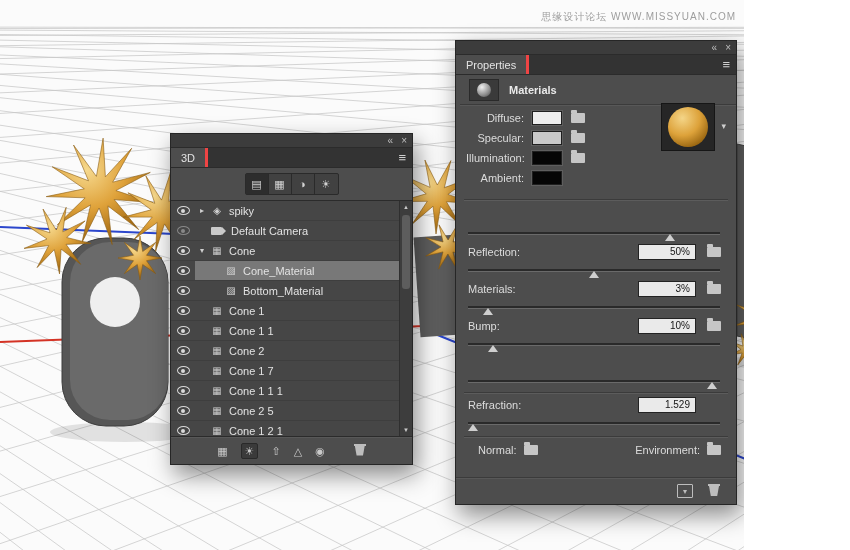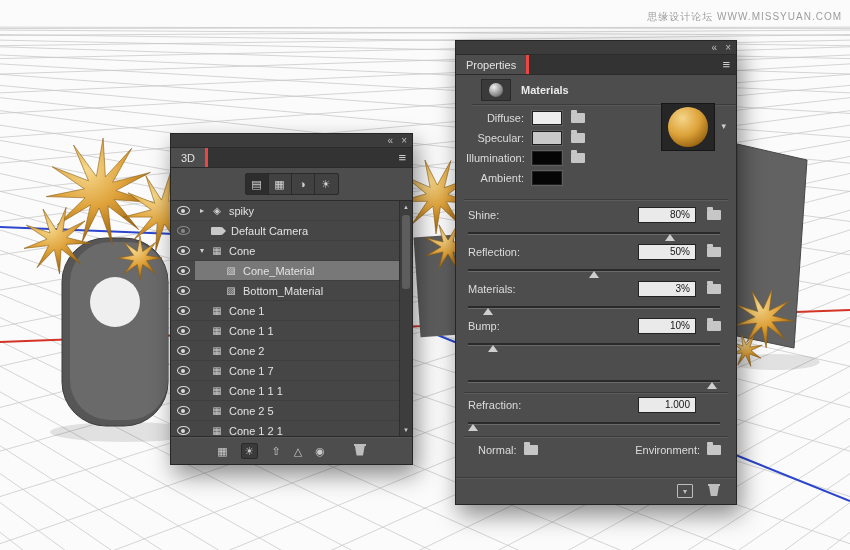--- a/index.html
+++ b/index.html
@@ -1,18 +1,18 @@
 <!DOCTYPE html>
 <html><head>
 <meta charset="utf-8">
 <style>
   *{margin:0;padding:0;box-sizing:border-box;}
   html,body{width:850px;height:550px;overflow:hidden;background:#fff;
     font-family:"Liberation Sans","DejaVu Sans",sans-serif;}
-  .stage{position:relative;width:850px;height:550px;background:#fbfbfb;overflow:hidden;}
+  .stage{position:relative;width:744px;height:550px;background:#fbfbfb;overflow:hidden;}
   #bg-svg{position:absolute;left:0;top:0;}
 
   .watermark{position:absolute;top:10px;right:8px;font-size:10px;color:#9d9d9d;
     letter-spacing:1px;z-index:2;}
 
   
   .panel{position:absolute;background:#4d4d4d;border:1px solid #262626;
     box-shadow:4px 10px 22px rgba(0,0,0,.45);z-index:5;}
   .topbar{height:14px;background:#3c3c3c;border-bottom:1px solid #2b2b2b;position:relative;}
   .tbicons{position:absolute;right:5px;top:0;display:flex;gap:8px;color:#bdbdbd;
@@ -66,21 +66,21 @@
   .bbtn.boxed{border:1px solid #292929;background:#3a3a3a;padding:0 3px;border-radius:2px;}
   .bbtn.last{margin-left:16px;}
 
   .trash{position:relative;width:12px;height:13px;display:inline-block;}
   .trash::before{content:"";position:absolute;left:1px;right:1px;top:3px;bottom:0;
     background:#bdbdbd;clip-path:polygon(0 0,100% 0,82% 100%,18% 100%);}
   .trash::after{content:"";position:absolute;left:0;right:0;top:1px;height:2px;background:#bdbdbd;}
 
   
   .panel-props{left:455px;top:40px;width:282px;height:465px;}
-  .mat-header{position:absolute;left:16px;right:0;top:34px;height:30px;display:flex;
+  .mat-header{position:absolute;left:4px;right:0;top:34px;height:30px;display:flex;
     align-items:center;gap:10px;padding:0 9px;border-bottom:1px solid #3b3b3b;
     box-shadow:0 1px 0 #585858;}
   .mat-icon-box{width:30px;height:22px;background:#3a3a3a;border:1px solid #2a2a2a;
     display:flex;align-items:center;justify-content:center;}
   .mat-ball{width:14px;height:14px;border-radius:50%;
     background:radial-gradient(circle at 35% 30%,#f0f0f0,#8d8d8d 60%,#3c3c3c);}
   .mat-title{font-size:11px;font-weight:bold;color:#eaeaea;}
 
   .srow{position:absolute;left:10px;height:18px;display:flex;align-items:center;}
   .slabel{width:58px;text-align:right;margin-right:8px;font-size:11px;color:#dcdcdc;}
@@ -416,25 +416,20 @@
       <span class="swatch" style="background-color: rgb(5, 5, 5);"></span>
     </div>
 
     <div class="preview">
       <span class="gold-ball"></span>
     </div>
     <span class="preview-arrow">▾</span>
 
     <div class="divider" style="top:158px"></div>
 
-    <div class="prow" style="top:166px">
-      <span class="plabel">Shine:</span>
-      <span class="vfield">80%</span>
-      <span class="folder pfolder"></span>
-    </div>
     <div class="slider" style="top:187px">
       <span class="strack"></span>
       <span class="thumb" style="left: 80%;"></span>
     </div>
 
     <div class="prow" style="top:203px">
       <span class="plabel">Reflection:</span>
       <span class="vfield">50%</span>
       <span class="folder pfolder"></span>
     </div>
@@ -465,21 +460,21 @@
 
     <div class="slider" style="top:335px">
       <span class="strack"></span>
       <span class="thumb" style="left: 97%;"></span>
     </div>
 
     <div class="divider" style="top:351px"></div>
 
     <div class="prow" style="top:356px">
       <span class="plabel">Refraction:</span>
-      <span class="vfield">1.000</span>
+      <span class="vfield">1.529</span>
     </div>
     <div class="slider" style="top:377px">
       <span class="strack"></span>
       <span class="thumb" style="left: 2%;"></span>
     </div>
 
     <div class="divider" style="top:395px"></div>
 
     <div class="nrow">
       <span class="ngroup left">

